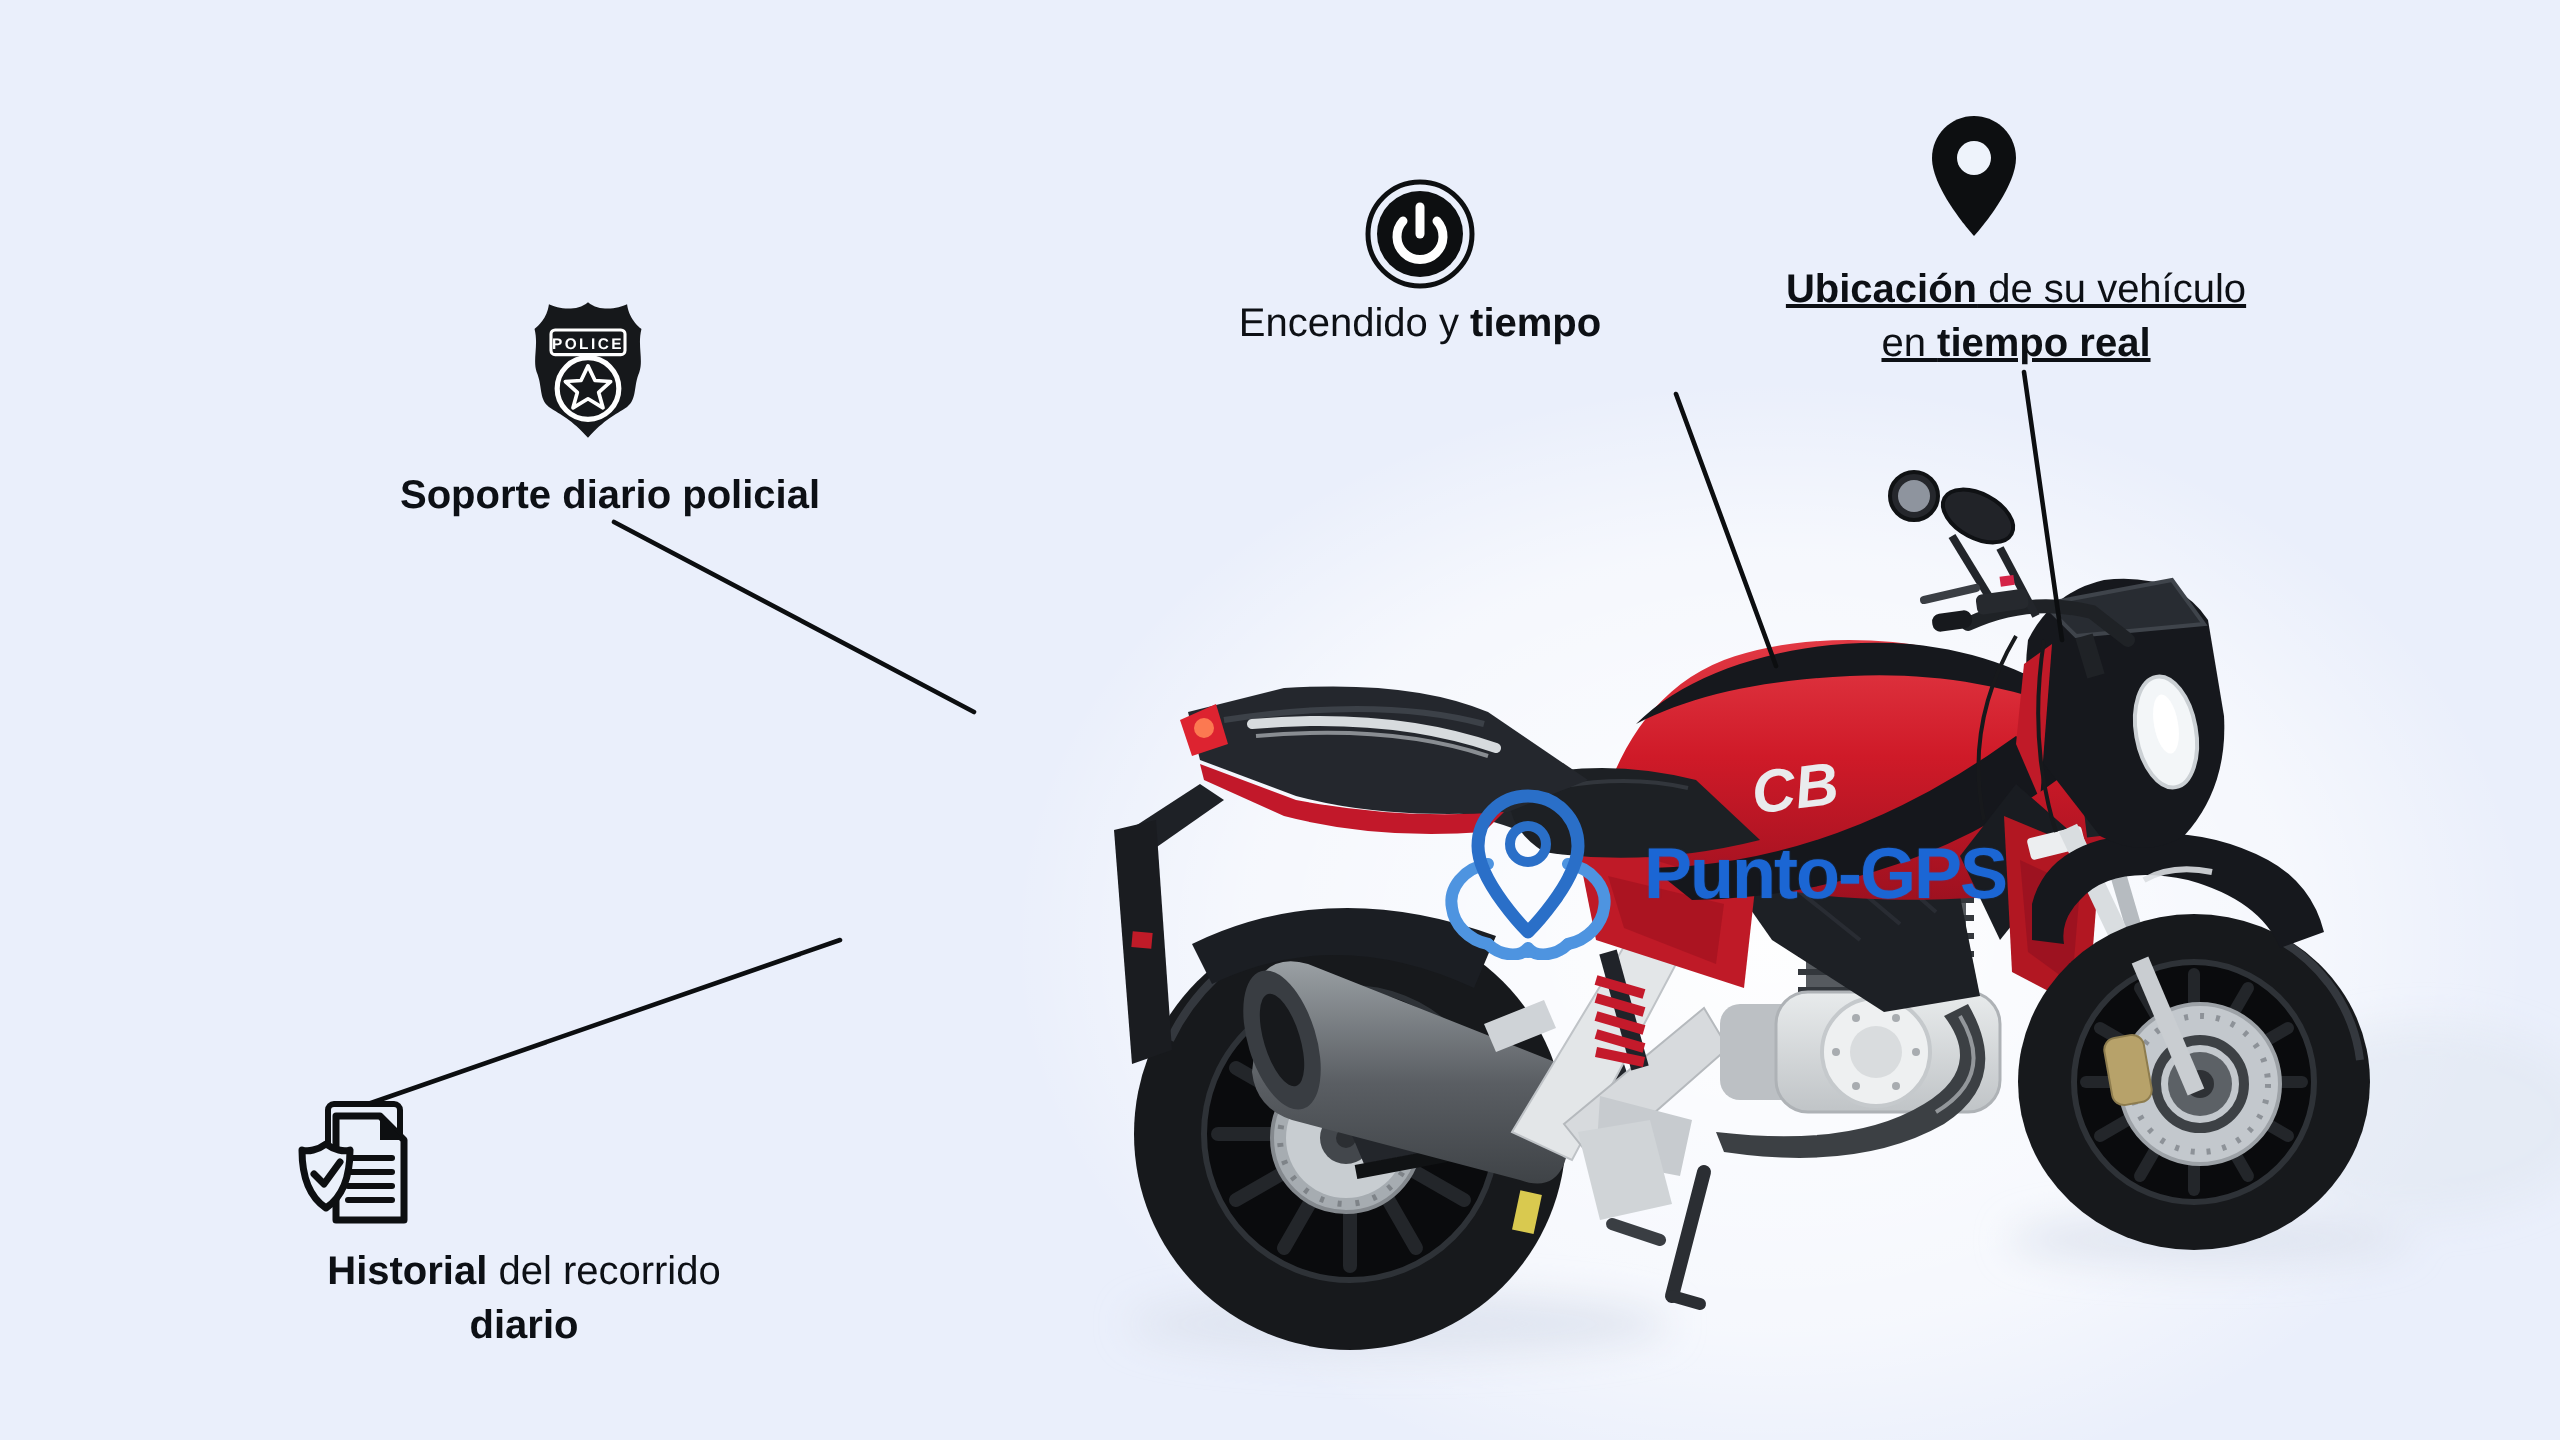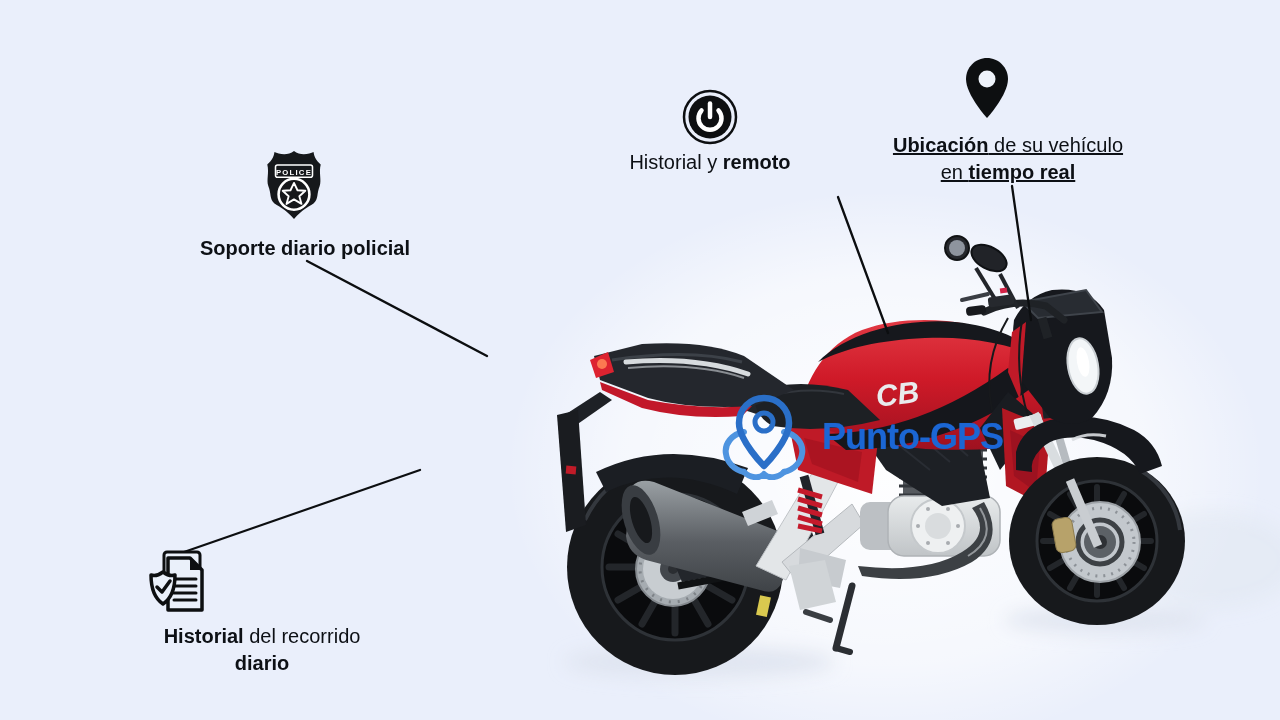--- a/index.html
+++ b/index.html
@@ -302,21 +302,21 @@
 
   <div class="icon" style="left:682px;top:89px;">
     <svg width="56" height="56" viewBox="0 0 56 56">
       <circle cx="28" cy="28" r="26" fill="none" stroke="#0d0f11" stroke-width="2.5"></circle>
       <circle cx="28" cy="28" r="21.5" fill="#0d0f11"></circle>
       <path d="M19.5,21.5 A11.5,11.5 0 1 0 36.5,21.5" fill="none" stroke="#ffffff" stroke-width="4.5" stroke-linecap="round"></path>
       <line x1="28" y1="14.5" x2="28" y2="28" stroke="#ffffff" stroke-width="4.5" stroke-linecap="round"></line>
     </svg>
   </div>
   <div class="label" style="left:710px;top:149px;">
-    <div><span class="r">Historial y </span><span class="b">remoto</span></div>
+    <div><span class="r">Encendido y </span><span class="b">tiempo</span></div>
   </div>
 
   <div class="icon" style="left:963px;top:56px;">
     <svg width="48" height="64" viewBox="0 0 48 64">
       <path d="M24,2 C12.4,2 3,11.4 3,23 C3,39 24,62 24,62 C24,62 45,39 45,23 C45,11.4 35.6,2 24,2 Z" fill="#0d0f11"></path>
       <circle cx="24" cy="23" r="8.5" fill="#eef3fb"></circle>
     </svg>
   </div>
   <div class="label" style="left:1008px;top:132px;text-decoration:underline;">
     <div><span class="b">Ubicación</span><span class="r"> de su vehículo</span></div>

